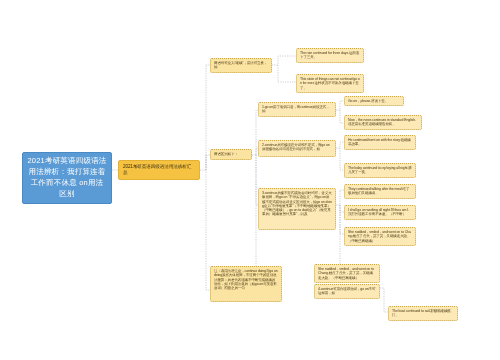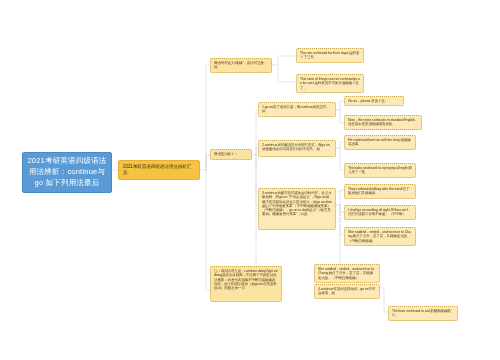--- a/index.html
+++ b/index.html
@@ -104,21 +104,21 @@
       <path d="M340,205 L340,234 L344,234"></path>
       <path d="M340,205 L340,270 L344,270"></path>
 
       <path d="M380,288 L384,288 L384,312 L388,312"></path>
 
       <path d="M206,290 L210,290"></path>
       <path d="M206,155 L206,290"></path>
     </g>
   </svg>
 
-  <div class="node root" style="left:22px; top:152px; width:90px; min-height:30px;">2021考研英语四级语法用法辨析：continue与go 如下列用法最后</div>
+  <div class="node root" style="left:22px; top:152px; width:90px; min-height:30px;">2021考研英语四级语法用法辨析：我打算连着工作而不休息 on用法区别</div>
 
   <div class="node topic" style="left:118px; top:160px; width:82px; min-height:20px;">2021考研英语四级语法用法辨析汇总</div>
 
   <div class="node leaf" style="left:210px; top:58px; width:62px; min-height:13px;">两者均可意为"继续"，用法可互换，如</div>
 
   <div class="node leaf sub" style="left:296px; top:48px; width:68px; min-height:15px;">The rain continued for three days.这雨连下了三天。</div>
 
   <div class="node leaf sub" style="left:296px; top:74px; width:68px; min-height:15px;">This state of things can not continue/go on for ever.这种状况不可能永远继续下去了。</div>
 
   <div class="node leaf" style="left:210px; top:149px; width:42px; min-height:11px;">两者区别如下：</div>

